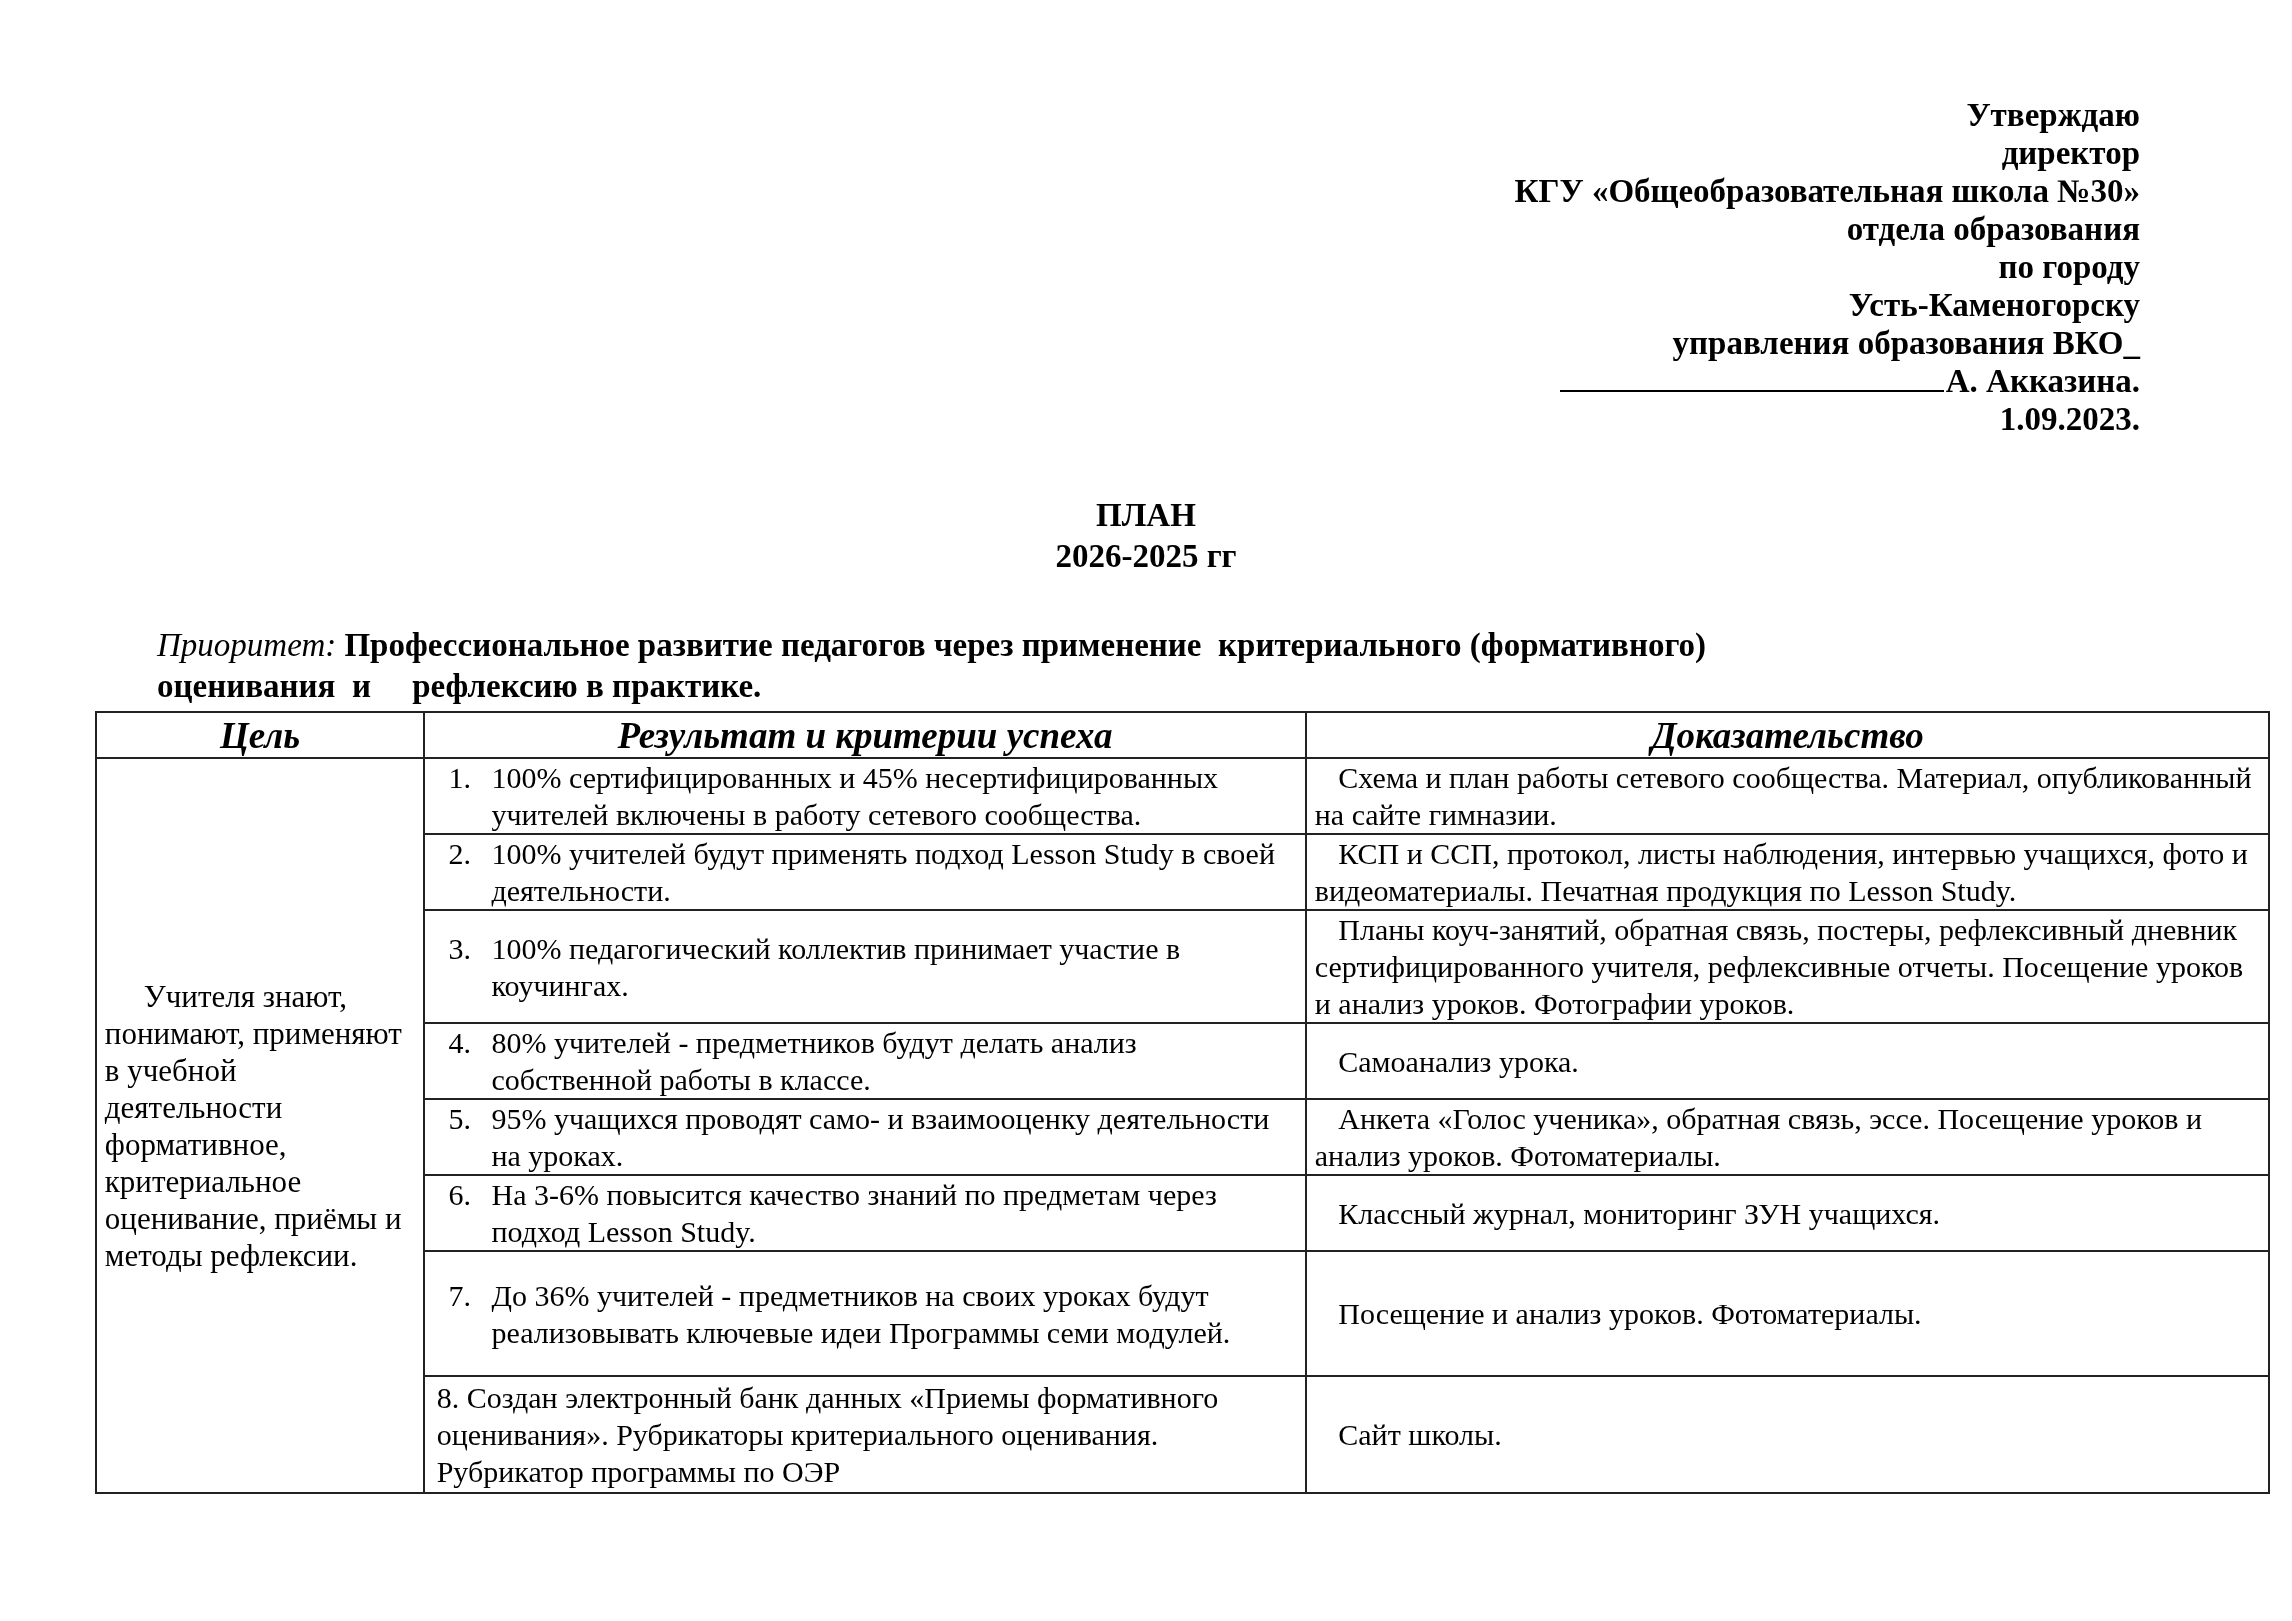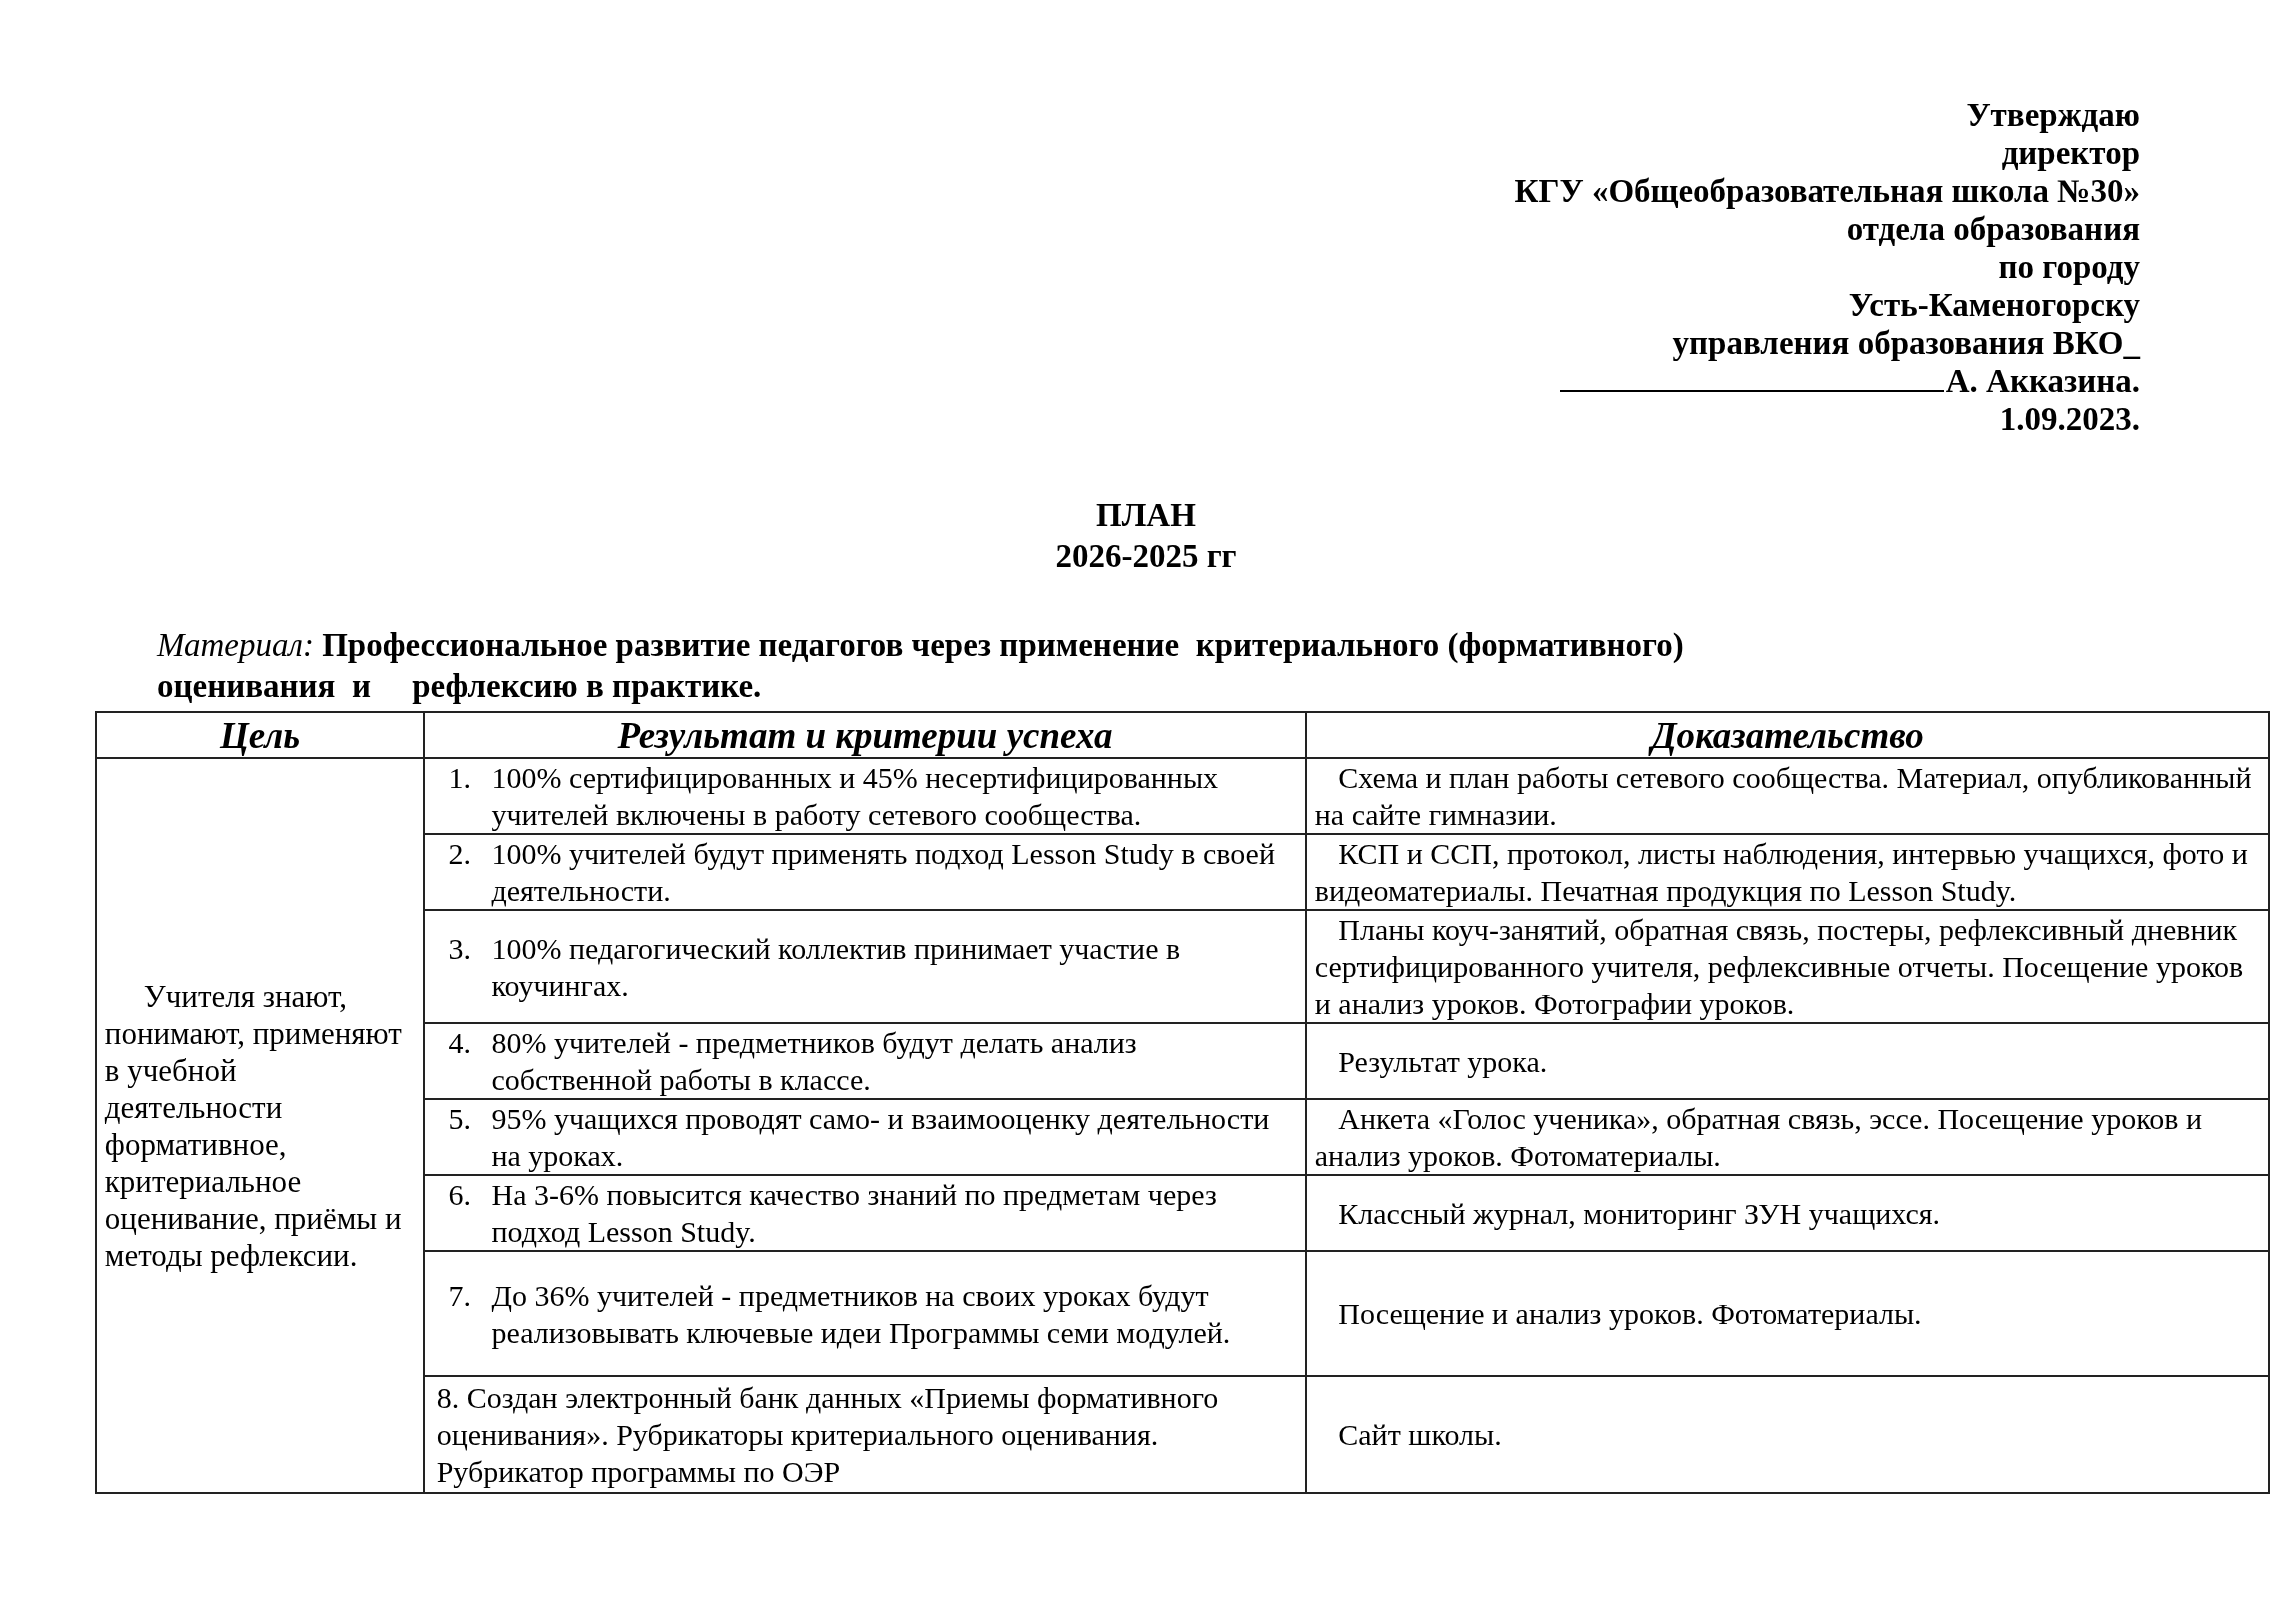--- a/index.html
+++ b/index.html
@@ -119,21 +119,21 @@
   <div><span class="sig-line"></span><span>А. Акказина.</span></div>
   <div>1.09.2023.</div>
 </div>
 
 <div class="title-block">
   <div>ПЛАН</div>
   <div>2026-2025 гг</div>
 </div>
 
 <div class="priority">
-  <div class="line"><span class="pr-label">Материал:</span> <span class="pr-text">Профессиональное развитие педагогов через применение  критериального (формативного)</span></div>
+  <div class="line"><span class="pr-label">Приоритет:</span> <span class="pr-text">Профессиональное развитие педагогов через применение  критериального (формативного)</span></div>
   <div class="line"><span class="pr-text">оценивания  и     рефлексию в практике.</span></div>
 </div>
 
 <table class="plan">
   <colgroup>
     <col class="col-goal">
     <col class="col-result">
     <col class="col-evidence">
   </colgroup>
   <thead>
@@ -181,21 +181,21 @@
         </td>
     </tr>
     <tr class="r4">
       <td>
           <div class="res-item">
             <span class="res-num">4.</span>
             <span class="res-body">80% учителей - предметников будут делать  анализ собственной работы в классе.</span>
           </div>
         </td>
       <td class="evid">
-          <div class="ev-text">Результат урока.</div>
+          <div class="ev-text">Самоанализ урока.</div>
         </td>
     </tr>
     <tr class="r5">
       <td>
           <div class="res-item">
             <span class="res-num">5.</span>
             <span class="res-body">95% учащихся проводят само- и взаимооценку деятельности  на уроках.</span>
           </div>
         </td>
       <td class="evid">

